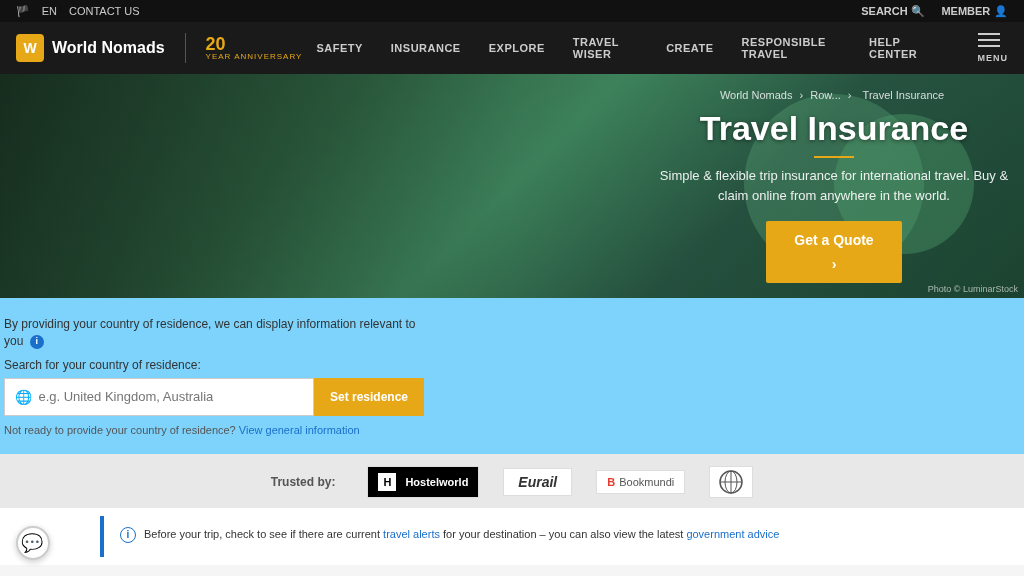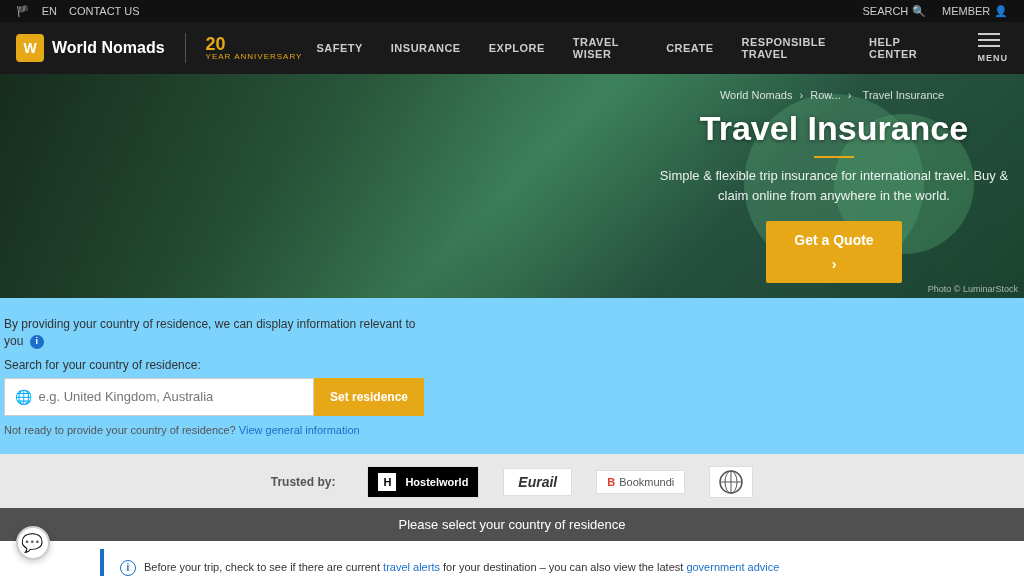--- a/index.html
+++ b/index.html
@@ -62,21 +62,21 @@
       height: 52px;
       display: flex; align-items: center;
       text-transform: uppercase;
       cursor: pointer;
     }
 
     .nav-right {
       display: flex; align-items: center; gap: 20px;
     }
     .search-btn, .member-btn {
-      color: #ccc; font-size: 11px; font-weight: normal;
+      color: #ccc; font-size: 11px; font-weight: bold;
       cursor: pointer; display: flex; align-items: flex-start; gap: 4px;
       text-transform: uppercase;
     }
     .menu-btn {
       display: flex; flex-direction: column; gap: 4px; cursor: pointer; margin-left: 33px;
     }
     .menu-btn span { display: block; width: 22px; height: 2px; background: #ccc; }
     .menu-label { color: #ccc; font-size: 9px; letter-spacing: 1px; font-weight: bold; text-align: center; margin-top: 2px; }
 
     
@@ -357,23 +357,20 @@
         <svg width="32" height="24" viewBox="0 0 32 24">
           <circle cx="16" cy="12" r="11" fill="none" stroke="#555" stroke-width="1.5"></circle>
           <ellipse cx="16" cy="12" rx="6" ry="11" fill="none" stroke="#555" stroke-width="1"></ellipse>
           <line x1="5" y1="12" x2="27" y2="12" stroke="#555" stroke-width="1"></line>
           <line x1="16" y1="1" x2="16" y2="23" stroke="#555" stroke-width="1"></line>
         </svg>
       </div>
     </div>
   </div>
 
-  <div class="overlay-notice">
-    <span>Please select your country of residence</span>
-  </div>
 
   <div style="background:#fff; padding: 8px 0;">
     <div class="info-banner">
       <div class="info-banner-row">
         <div class="info-i">i</div>
         <div>
           <span>Before your trip, check to see if there are current</span>
           <a>travel alerts</a>
           <span>for your destination – you can also view the latest</span>
           <a>government advice</a>

